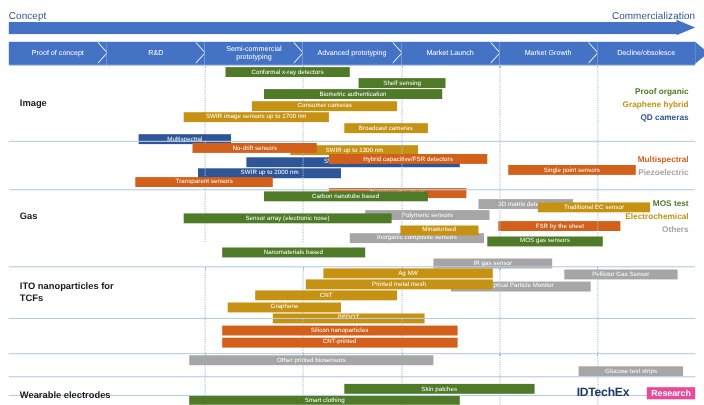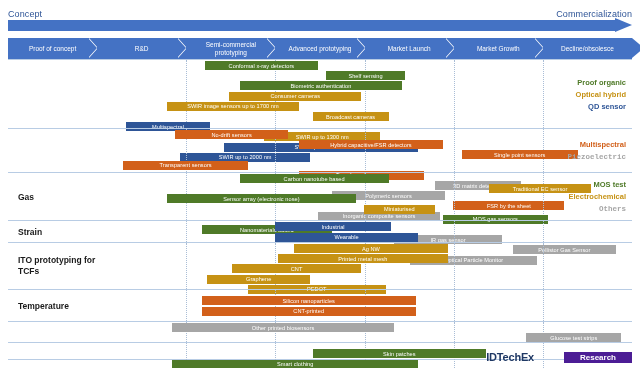--- a/index.html
+++ b/index.html
@@ -80,29 +80,29 @@
   .c-blue{background:#2e5597;}
   .c-orange{background:#d2601a;}
   .c-gray{background:#a6a6a6;}
 
   
   .legend{position:absolute;right:6px;text-align:right;font-size:7.5px;font-weight:bold;line-height:12px;}
   .lg-green{color:#4f7a28;}
   .lg-gold{color:#c69214;}
   .lg-blue{color:#2e5597;}
   .lg-orange{color:#d2601a;}
-  .lg-gray{color:#a6a6a6;font-family:Liberation Mono, monospace;}
+  .lg-gray{color:#a6a6a6;}
 
   
   #logo{
     position:absolute;right:8px;bottom:5px;
-    display:flex;align-items:center;gap:6px;
+    display:flex;align-items:center;gap:16px;
   }
   #logo .idt{font-size:11px;font-weight:bold;color:#1f3864;letter-spacing:-.2px;}
-  #logo .res{font-size:8px;font-weight:bold;color:#ffffff;background:#4c1d95;padding:1px 16px;margin-left:24px;}
+  #logo .res{font-size:8px;font-weight:bold;color:#ffffff;background:#ec4899;padding:1px 4px;}
 </style>
 </head>
 <body>
 
 <div id="top-band">
   <div class="band-label" id="concept-label">Concept</div>
   <div class="band-label" id="commercialization-label">Commercialization</div>
   <div id="big-arrow">
     <div class="shaft"></div>
       <div class="head"></div>
@@ -141,20 +141,21 @@
       <div class="notch-in"></div>
     </div>
     <div class="stage last" style="left: 534.857px; width: 89.1429px;">
       <span>Decline/obsolesce</span>
       <div class="tip"></div>
     </div>
   </div>
 
 <div id="grid">
     <div class="row" style="top: 0px; height: 69px;">
+      <div class="row-label">Image</div>
       <div class="plot">
         <div class="vline" style="left: 68.2857px;"></div>
         <div class="vline" style="left: 157.429px;"></div>
         <div class="vline" style="left: 246.571px;"></div>
         <div class="vline" style="left: 335.714px;"></div>
         <div class="vline" style="left: 424.857px;"></div>
         <div class="bar c-green" style="left: 86.5684px; width: 113.621px; top: 1px;">
           <span>Conformal x-ray detectors</span>
         </div>
         <div class="bar c-green" style="left: 208.305px; width: 78.4526px; top: 11.2px;">
@@ -180,22 +181,22 @@
         </div>
         <div class="bar c-blue" style="left: 105.505px; width: 194.779px; top: 82.6px;">
           <span>SWIR up to 1700 nm</span>
         </div>
         <div class="bar c-blue" style="left: 62.2211px; width: 129.853px; top: 92.8px;">
           <span>SWIR up to 2000 nm</span>
         </div>
       </div>
       <div class="legend" style="top: 16.5px;">
         <div class="lg-green">Proof organic</div>
-        <div class="lg-gold">Optical hybrid</div>
-        <div class="lg-blue">QD sensor</div>
+        <div class="lg-gold">Graphene hybrid</div>
+        <div class="lg-blue">QD cameras</div>
       </div>
     </div>
     <div class="row" style="top: 69px; height: 44px;">
       <div class="plot">
         <div class="vline" style="left: 68.2857px;"></div>
         <div class="vline" style="left: 157.429px;"></div>
         <div class="vline" style="left: 246.571px;"></div>
         <div class="vline" style="left: 335.714px;"></div>
         <div class="vline" style="left: 424.857px;"></div>
         <div class="bar c-orange" style="left: 56.8105px; width: 113.621px; top: 1px;">
@@ -266,38 +267,22 @@
         <div class="bar c-gray" style="left: 292.168px; width: 127.147px; top: 82.6px;">
           <span>Optical Particle Monitor</span>
         </div>
       </div>
       <div class="legend" style="top: 6px;">
         <div class="lg-green">MOS test</div>
         <div class="lg-gold">Electrochemical</div>
         <div class="lg-gray">Others</div>
       </div>
     </div>
-    <div class="row" style="top: 161px; height: 22px;">
-      <div class="row-label">Strain</div>
-      <div class="plot">
-        <div class="vline" style="left: 68.2857px;"></div>
-        <div class="vline" style="left: 157.429px;"></div>
-        <div class="vline" style="left: 246.571px;"></div>
-        <div class="vline" style="left: 335.714px;"></div>
-        <div class="vline" style="left: 424.857px;"></div>
-        <div class="bar c-blue" style="left: 156.905px; width: 116.326px; top: 1.4px;">
-          <span>Industrial</span>
-        </div>
-        <div class="bar c-blue" style="left: 156.905px; width: 143.379px; top: 11.6px;">
-          <span>Wearable</span>
-        </div>
-      </div>
-    </div>
     <div class="row" style="top: 183px; height: 47px;">
-      <div class="row-label">ITO prototyping for TCFs</div>
+      <div class="row-label">ITO nanoparticles for TCFs</div>
       <div class="plot">
         <div class="vline" style="left: 68.2857px;"></div>
         <div class="vline" style="left: 157.429px;"></div>
         <div class="vline" style="left: 246.571px;"></div>
         <div class="vline" style="left: 335.714px;"></div>
         <div class="vline" style="left: 424.857px;"></div>
         <div class="bar c-gold" style="left: 175.842px; width: 154.2px; top: 1px;">
           <span>Ag NW</span>
         </div>
         <div class="bar c-gold" style="left: 159.611px; width: 170.432px; top: 11.2px;">
@@ -308,21 +293,20 @@
         </div>
         <div class="bar c-gold" style="left: 89.2737px; width: 102.8px; top: 31.6px;">
           <span>Graphene</span>
         </div>
         <div class="bar c-gold" style="left: 129.853px; width: 137.968px; top: 41.8px;">
           <span>PEDOT</span>
         </div>
       </div>
     </div>
     <div class="row" style="top: 230px; height: 32px;">
-      <div class="row-label">Temperature</div>
       <div class="plot">
         <div class="vline" style="left: 68.2857px;"></div>
         <div class="vline" style="left: 157.429px;"></div>
         <div class="vline" style="left: 246.571px;"></div>
         <div class="vline" style="left: 335.714px;"></div>
         <div class="vline" style="left: 424.857px;"></div>
         <div class="bar c-orange" style="left: 83.8632px; width: 213.716px; top: 6.4px;">
           <span>Silicon nanoparticles</span>
         </div>
         <div class="bar c-orange" style="left: 83.8632px; width: 213.716px; top: 16.6px;">
@@ -339,20 +323,21 @@
         <div class="vline" style="left: 424.857px;"></div>
         <div class="bar c-gray" style="left: 54.1053px; width: 221.832px; top: 1px;">
           <span>Other printed biosensors</span>
         </div>
         <div class="bar c-gray" style="left: 408.495px; width: 94.6842px; top: 11.2px;">
           <span>Glucose test strips</span>
         </div>
       </div>
     </div>
     <div class="row" style="top: 283px; height: 32px;">
+      <div class="row-label">Wearable electrodes</div>
       <div class="plot">
         <div class="vline" style="left: 68.2857px;"></div>
         <div class="vline" style="left: 157.429px;"></div>
         <div class="vline" style="left: 246.571px;"></div>
         <div class="vline" style="left: 335.714px;"></div>
         <div class="vline" style="left: 424.857px;"></div>
         <div class="bar c-green" style="left: 194.779px; width: 173.137px; top: 6.4px;">
           <span>Skin patches</span>
         </div>
         <div class="bar c-green" style="left: 54.1053px; width: 246.179px; top: 16.6px;">

